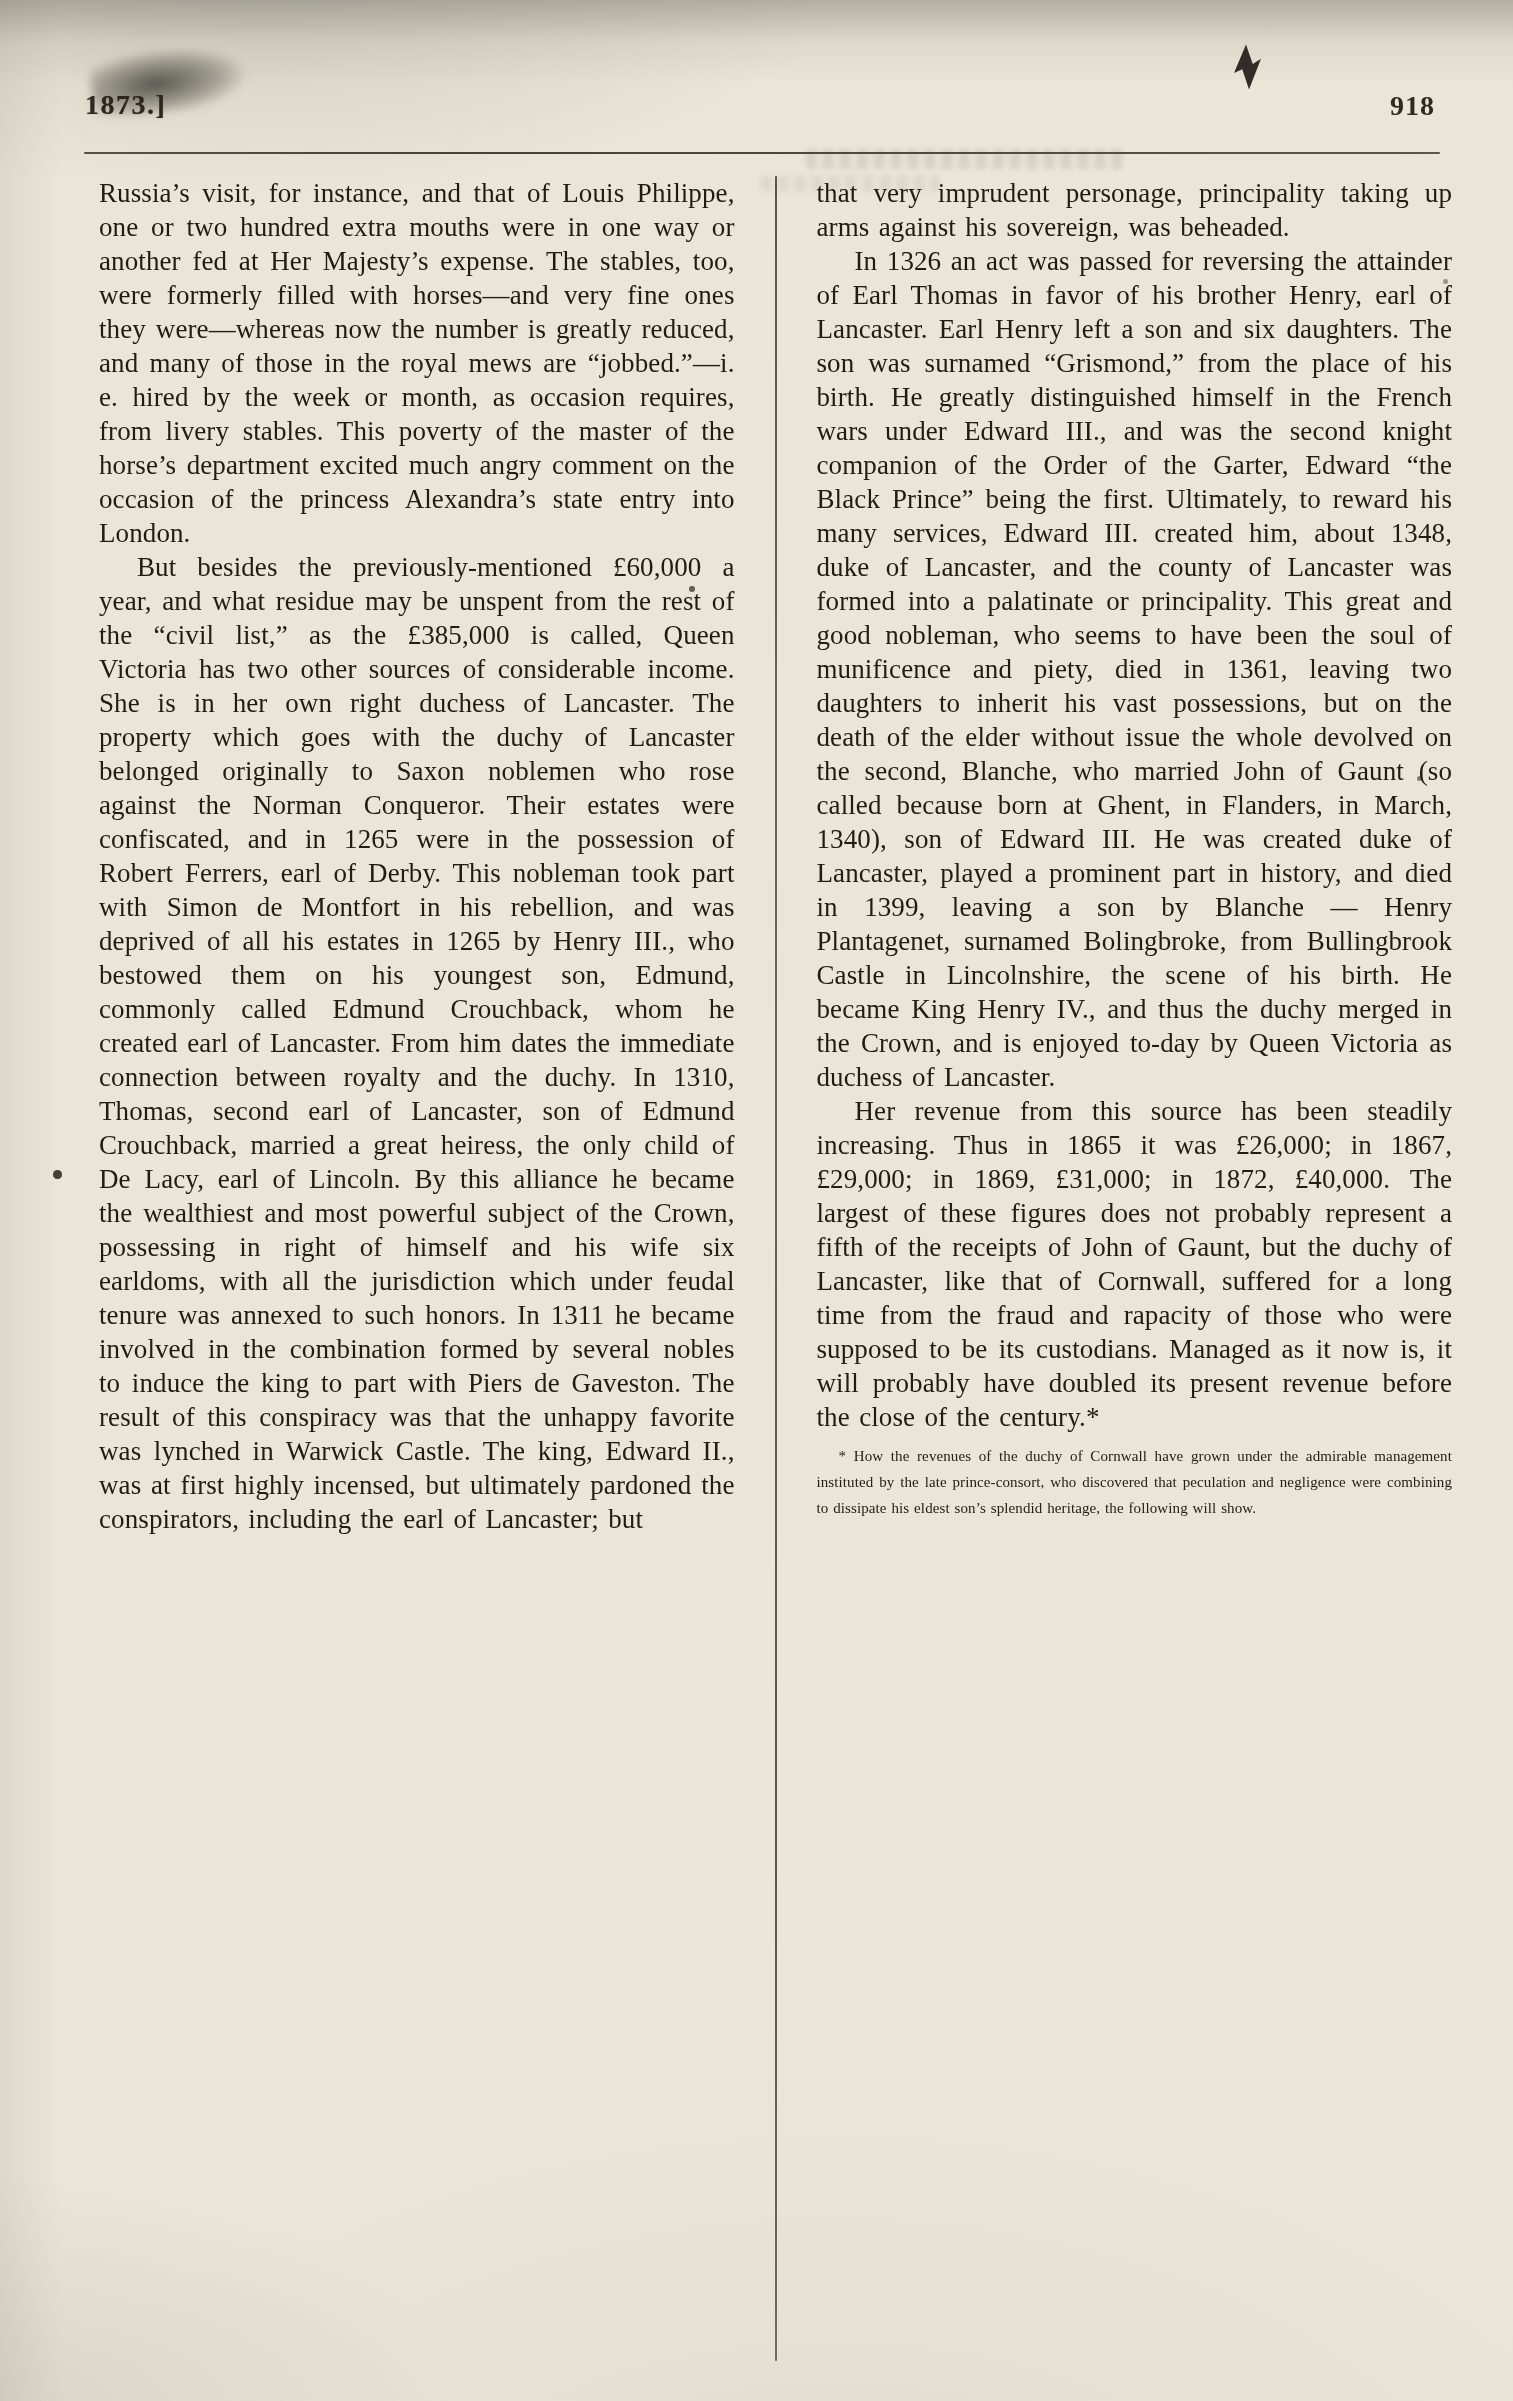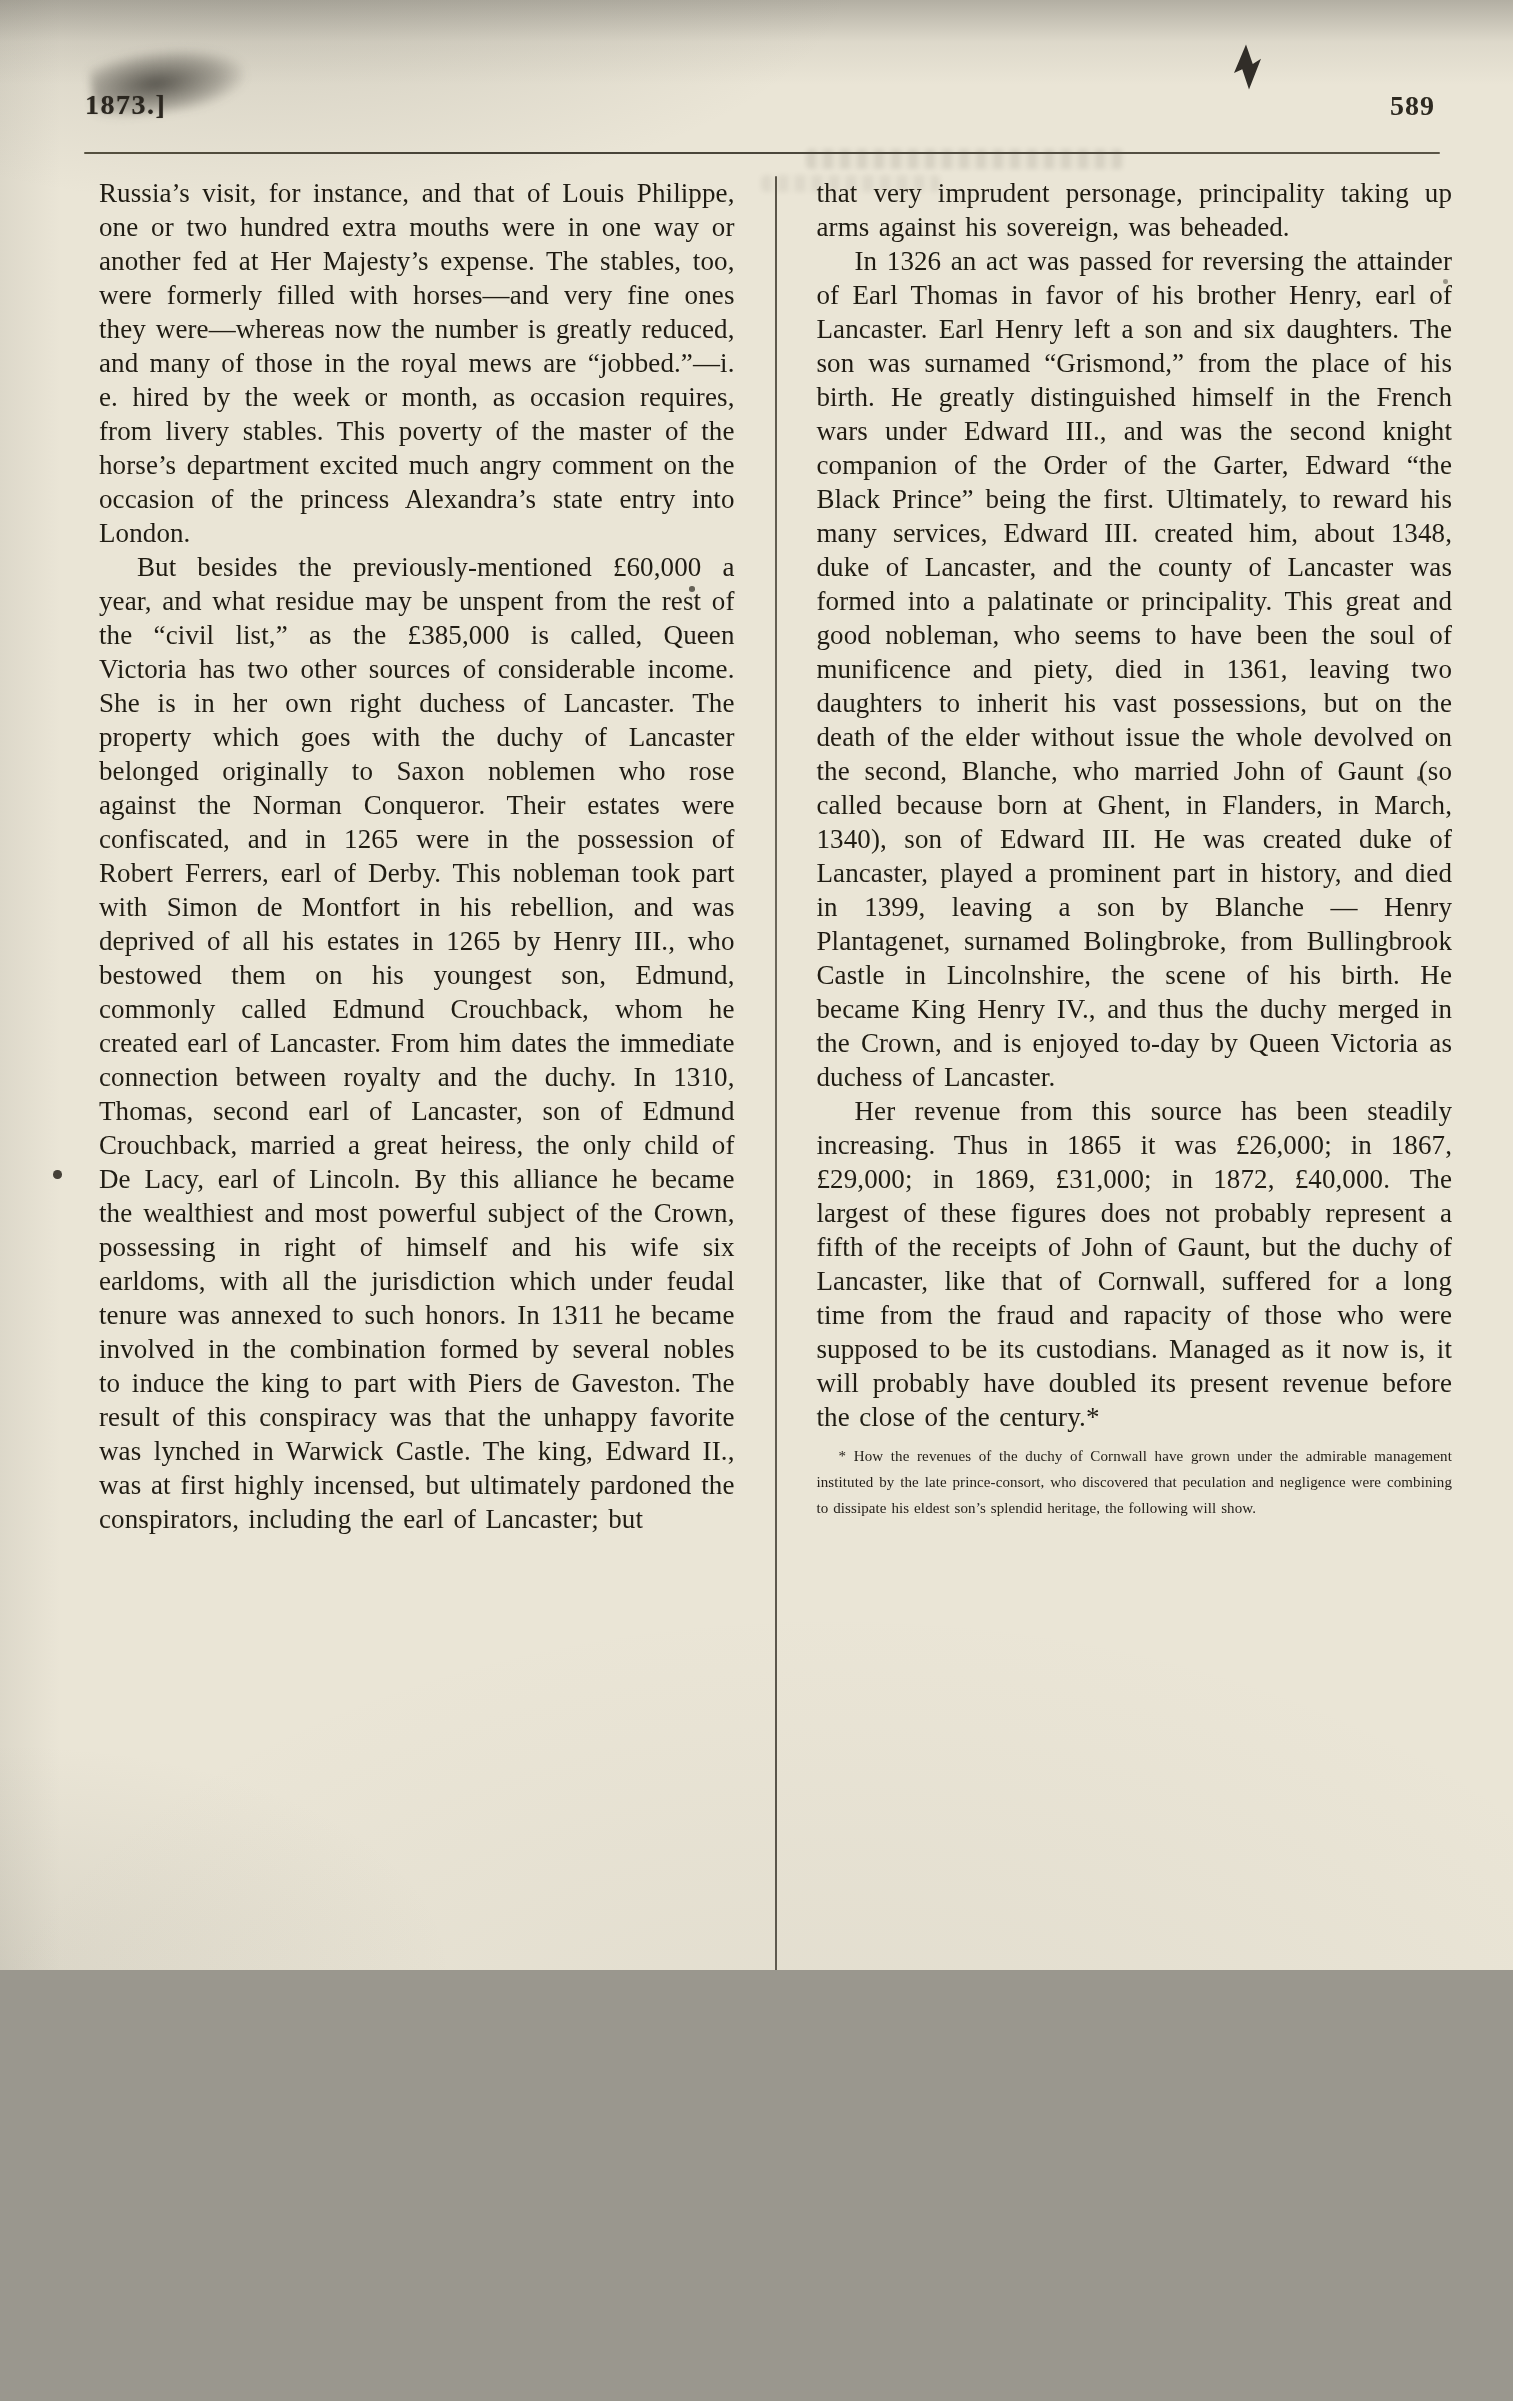--- a/index.html
+++ b/index.html
@@ -4,21 +4,21 @@
 <style>
   html, body {
     margin: 0;
     padding: 0;
     background: #9a978e;
   }
 
   .page {
     position: relative;
     width: 1514px;
-    height: 1970px;
+    height: 2401px;
     margin: 0 auto;
     overflow: hidden;
     background:
       radial-gradient(ellipse 945px 398px at 18% -2%, rgba(110,108,100,0.22), transparent 62%),
       radial-gradient(ellipse 696px 348px at 0% 100%, rgba(120,118,108,0.14), transparent 65%),
       radial-gradient(ellipse 1293px 796px at 55% 110%, rgba(135,132,122,0.10), transparent 70%),
       linear-gradient(180deg, rgba(72,70,64,0.34) 0px, rgba(72,70,64,0.08) 42px, rgba(72,70,64,0.0) 85px),
       linear-gradient(90deg, rgba(100,98,90,0.10) 0px, rgba(100,98,90,0.0) 60px),
       #eae5d6;
     color: #221e15;
@@ -170,21 +170,21 @@
   </div>
   <div class="bleed-through bleed-1"></div>
   <div class="bleed-through bleed-2"></div>
   <div class="margin-dot"></div>
   <div class="stray-dot stray-dot-a"></div>
   <div class="stray-dot stray-dot-b"></div>
   <div class="stray-dot stray-dot-c"></div>
 
   <div class="header">
     <span class="header-date">1873.]</span>
-    <span class="header-page-num">589</span>
+    <span class="header-page-num">918</span>
   </div>
   <div class="header-rule"></div>
 
   <div class="columns">
 
     <div class="col">
       <p>Russia’s visit, for instance, and that of Louis Philippe, one or two hundred extra mouths were in one way or another fed at Her Majesty’s expense. The stables, too, were formerly filled with horses—and very fine ones they were—whereas now the number is greatly reduced, and many of those in the royal mews are “jobbed.”—i. e. hired by the week or month, as occasion requires, from livery stables.  This poverty of the master of the horse’s department excited much angry comment on the occasion of the princess Alexandra’s state entry into London.</p>
       <p class="indent">But besides the previously-mentioned £60,000 a year, and what residue may be unspent from the rest of the “civil list,” as the £385,000 is called, Queen Victoria has two other sources of considerable income.  She is in her own right duchess of Lancaster.  The property which goes with the duchy of Lancaster belonged originally to Saxon noblemen who rose against the Norman Conqueror.  Their estates were confiscated, and in 1265 were in the possession of Robert Ferrers, earl of Derby.  This nobleman took part with Simon de Montfort in his rebellion, and was deprived of all his estates in 1265 by Henry III., who bestowed them on his youngest son, Edmund, commonly called Edmund Crouchback, whom he created earl of Lancaster. From him dates the immediate connection between royalty and the duchy.  In 1310, Thomas, second earl of Lancaster, son of Edmund Crouchback, married a great heiress, the only child of De Lacy, earl of Lincoln.  By this alliance he became the wealthiest and most powerful subject of the Crown, possessing in right of himself and his wife six earldoms, with all the jurisdiction which under feudal tenure was annexed to such honors.  In 1311 he became involved in the combination formed by several nobles to induce the king to part with Piers de Gaveston.  The result of this conspiracy was that the unhappy favorite was lynched in Warwick Castle.  The king, Edward II., was at first highly incensed, but ultimately pardoned the conspirators, including the earl of Lancaster; but</p>
     </div>
 

